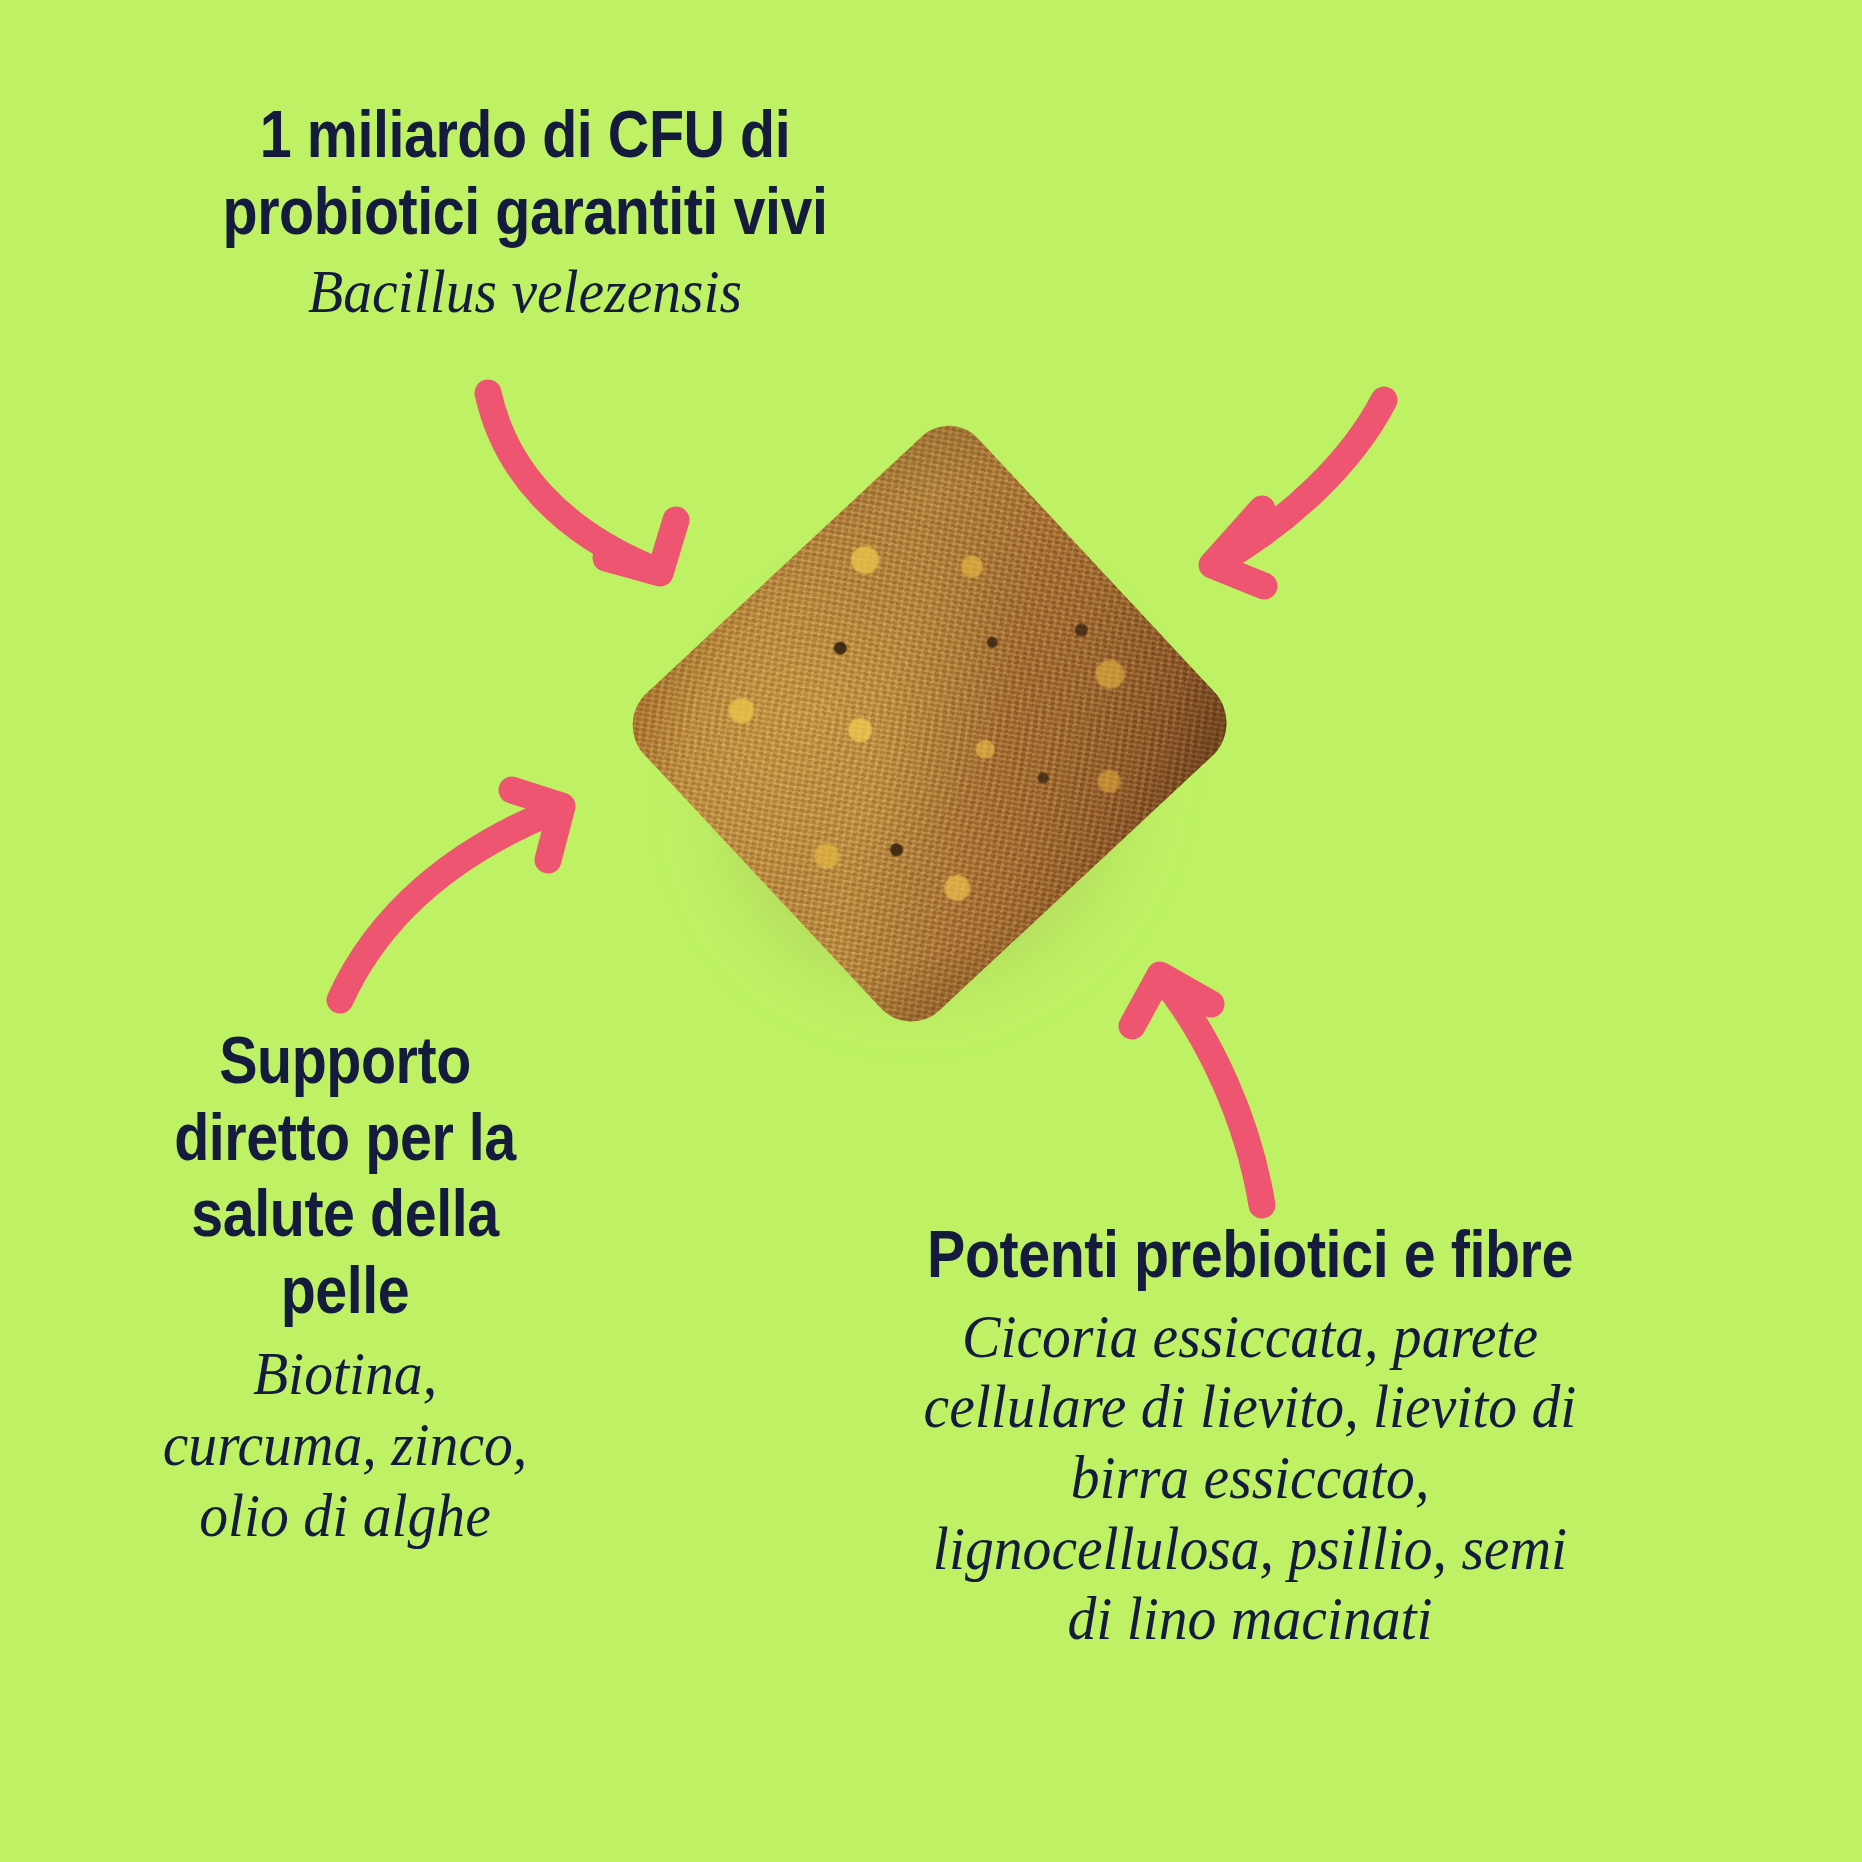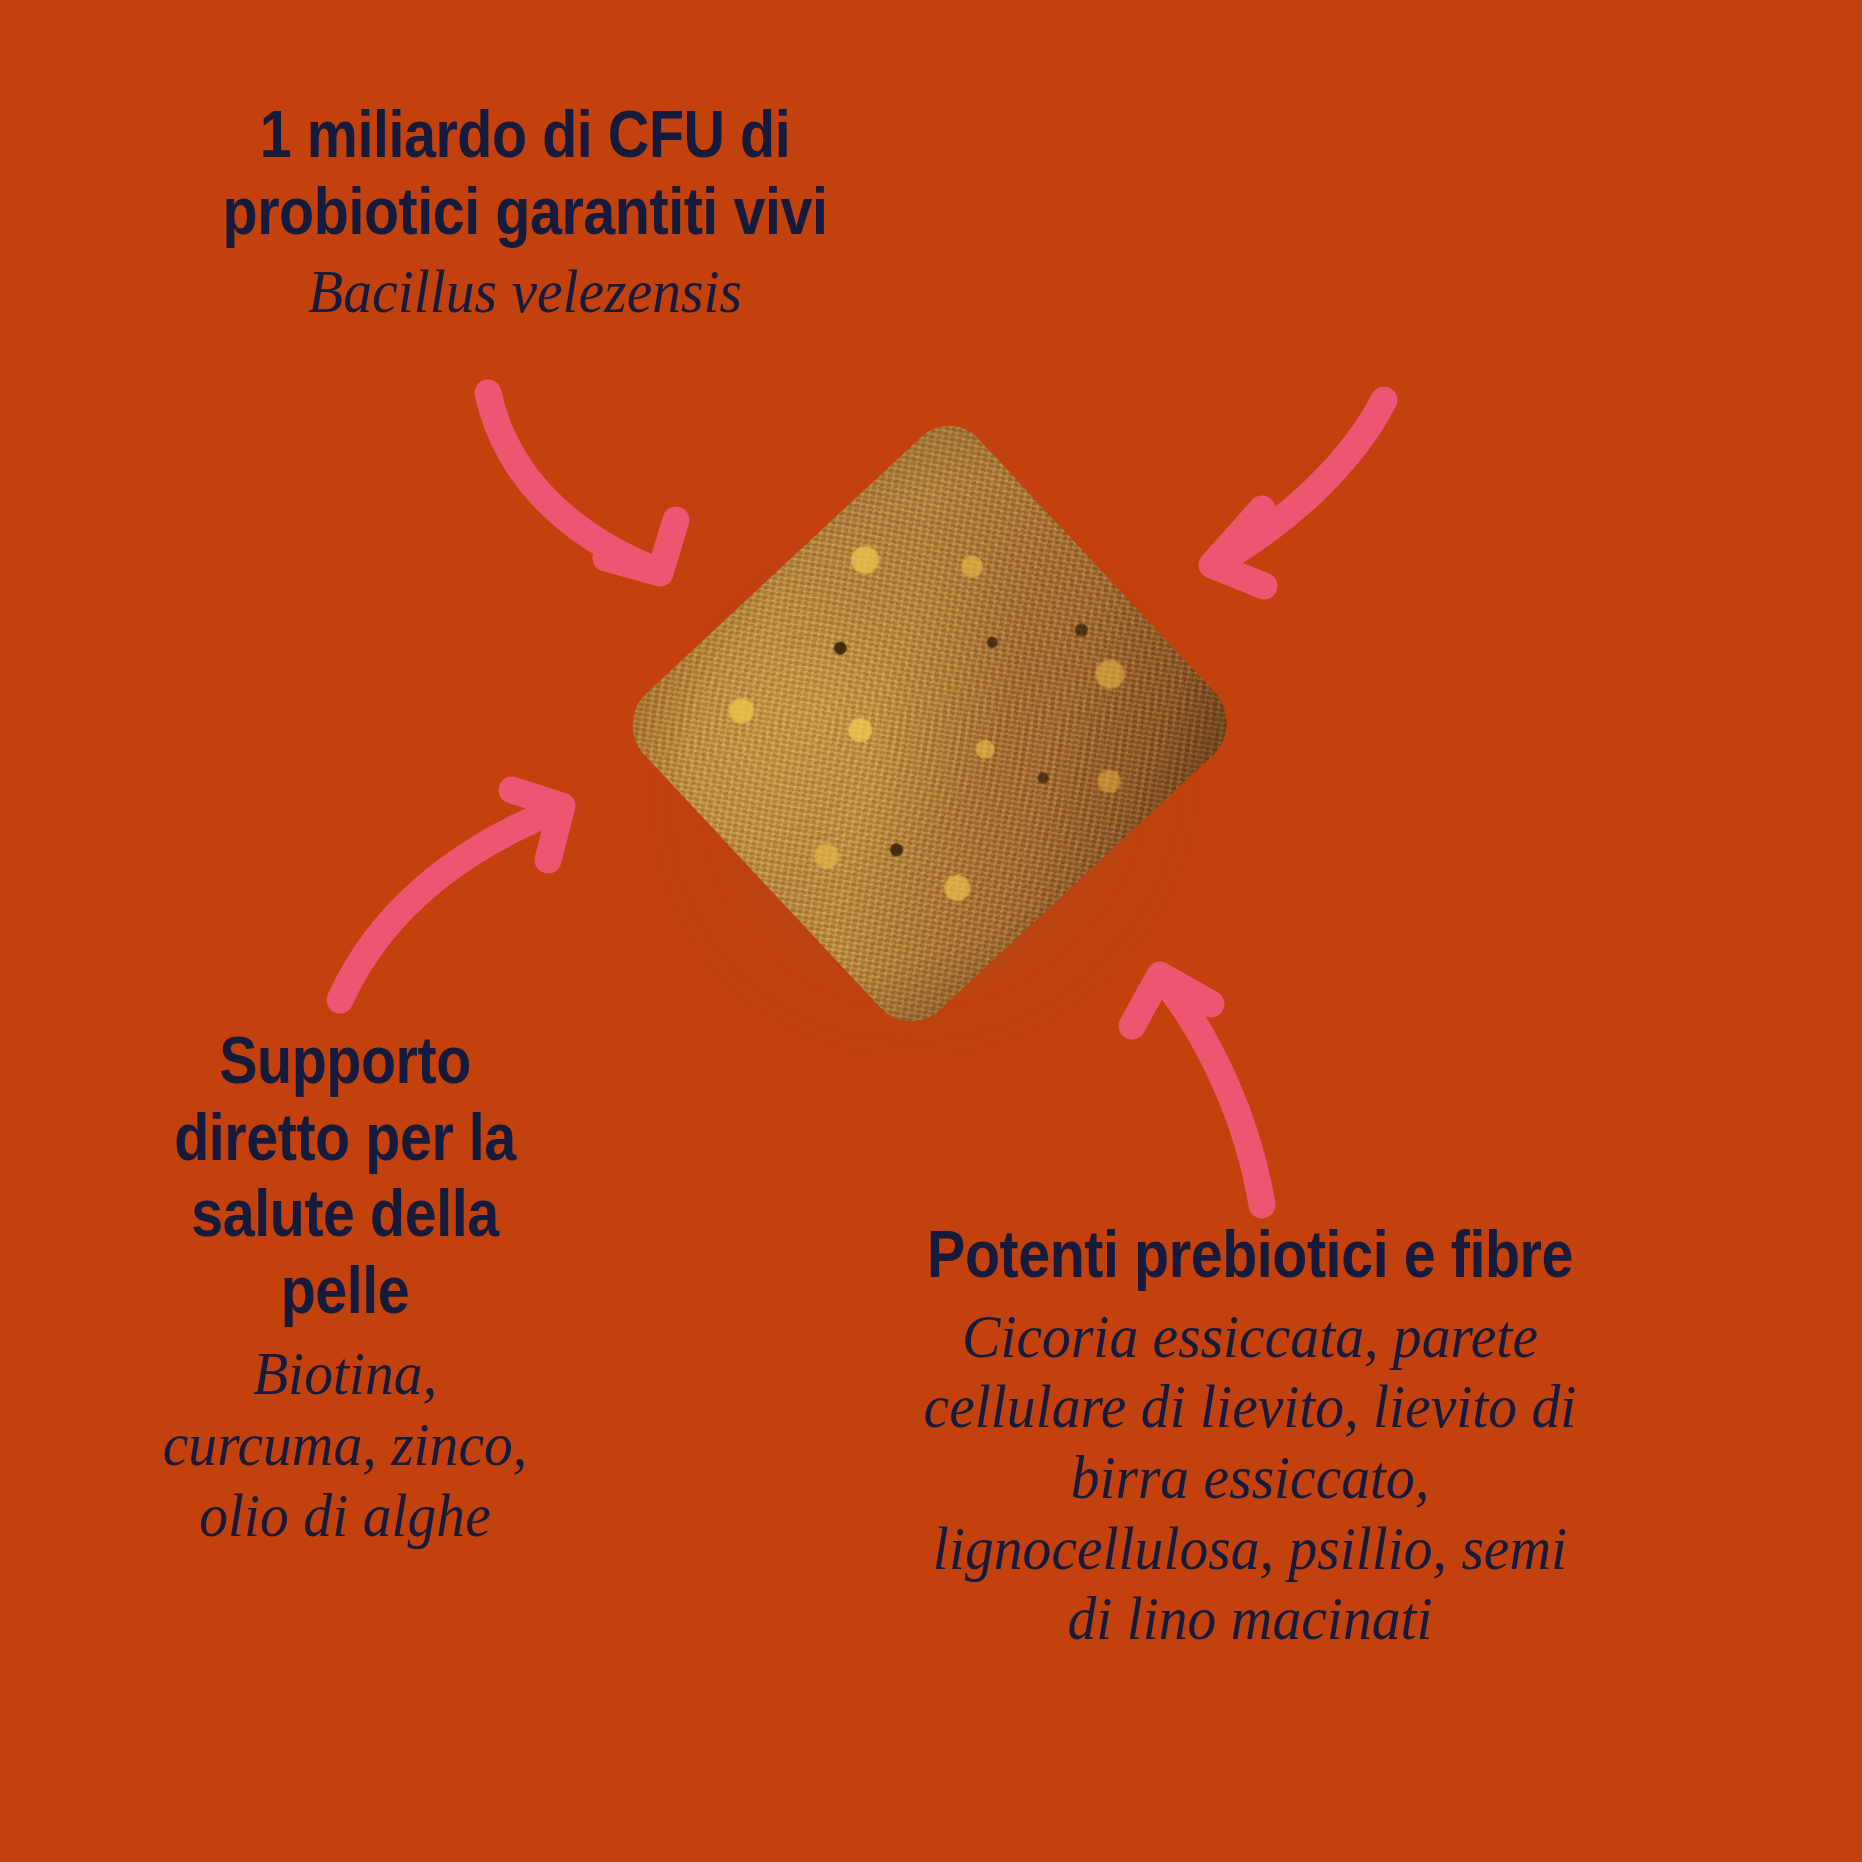--- a/index.html
+++ b/index.html
@@ -12,21 +12,21 @@
     background: #FBF0DA;
     font-family: "Liberation Sans", sans-serif;
     overflow: hidden;
     position: relative;
   }
 
   #stage {
     position: relative;
     width: 1862px;
     height: 1862px;
-    background: #c2410c;
+    background: #bef264;
   }
 
   
   .callout {
     position: absolute;
     text-align: center;
     color: #141B3C;
   }
   .callout .hd {
     font-family: "Liberation Sans", sans-serif;

